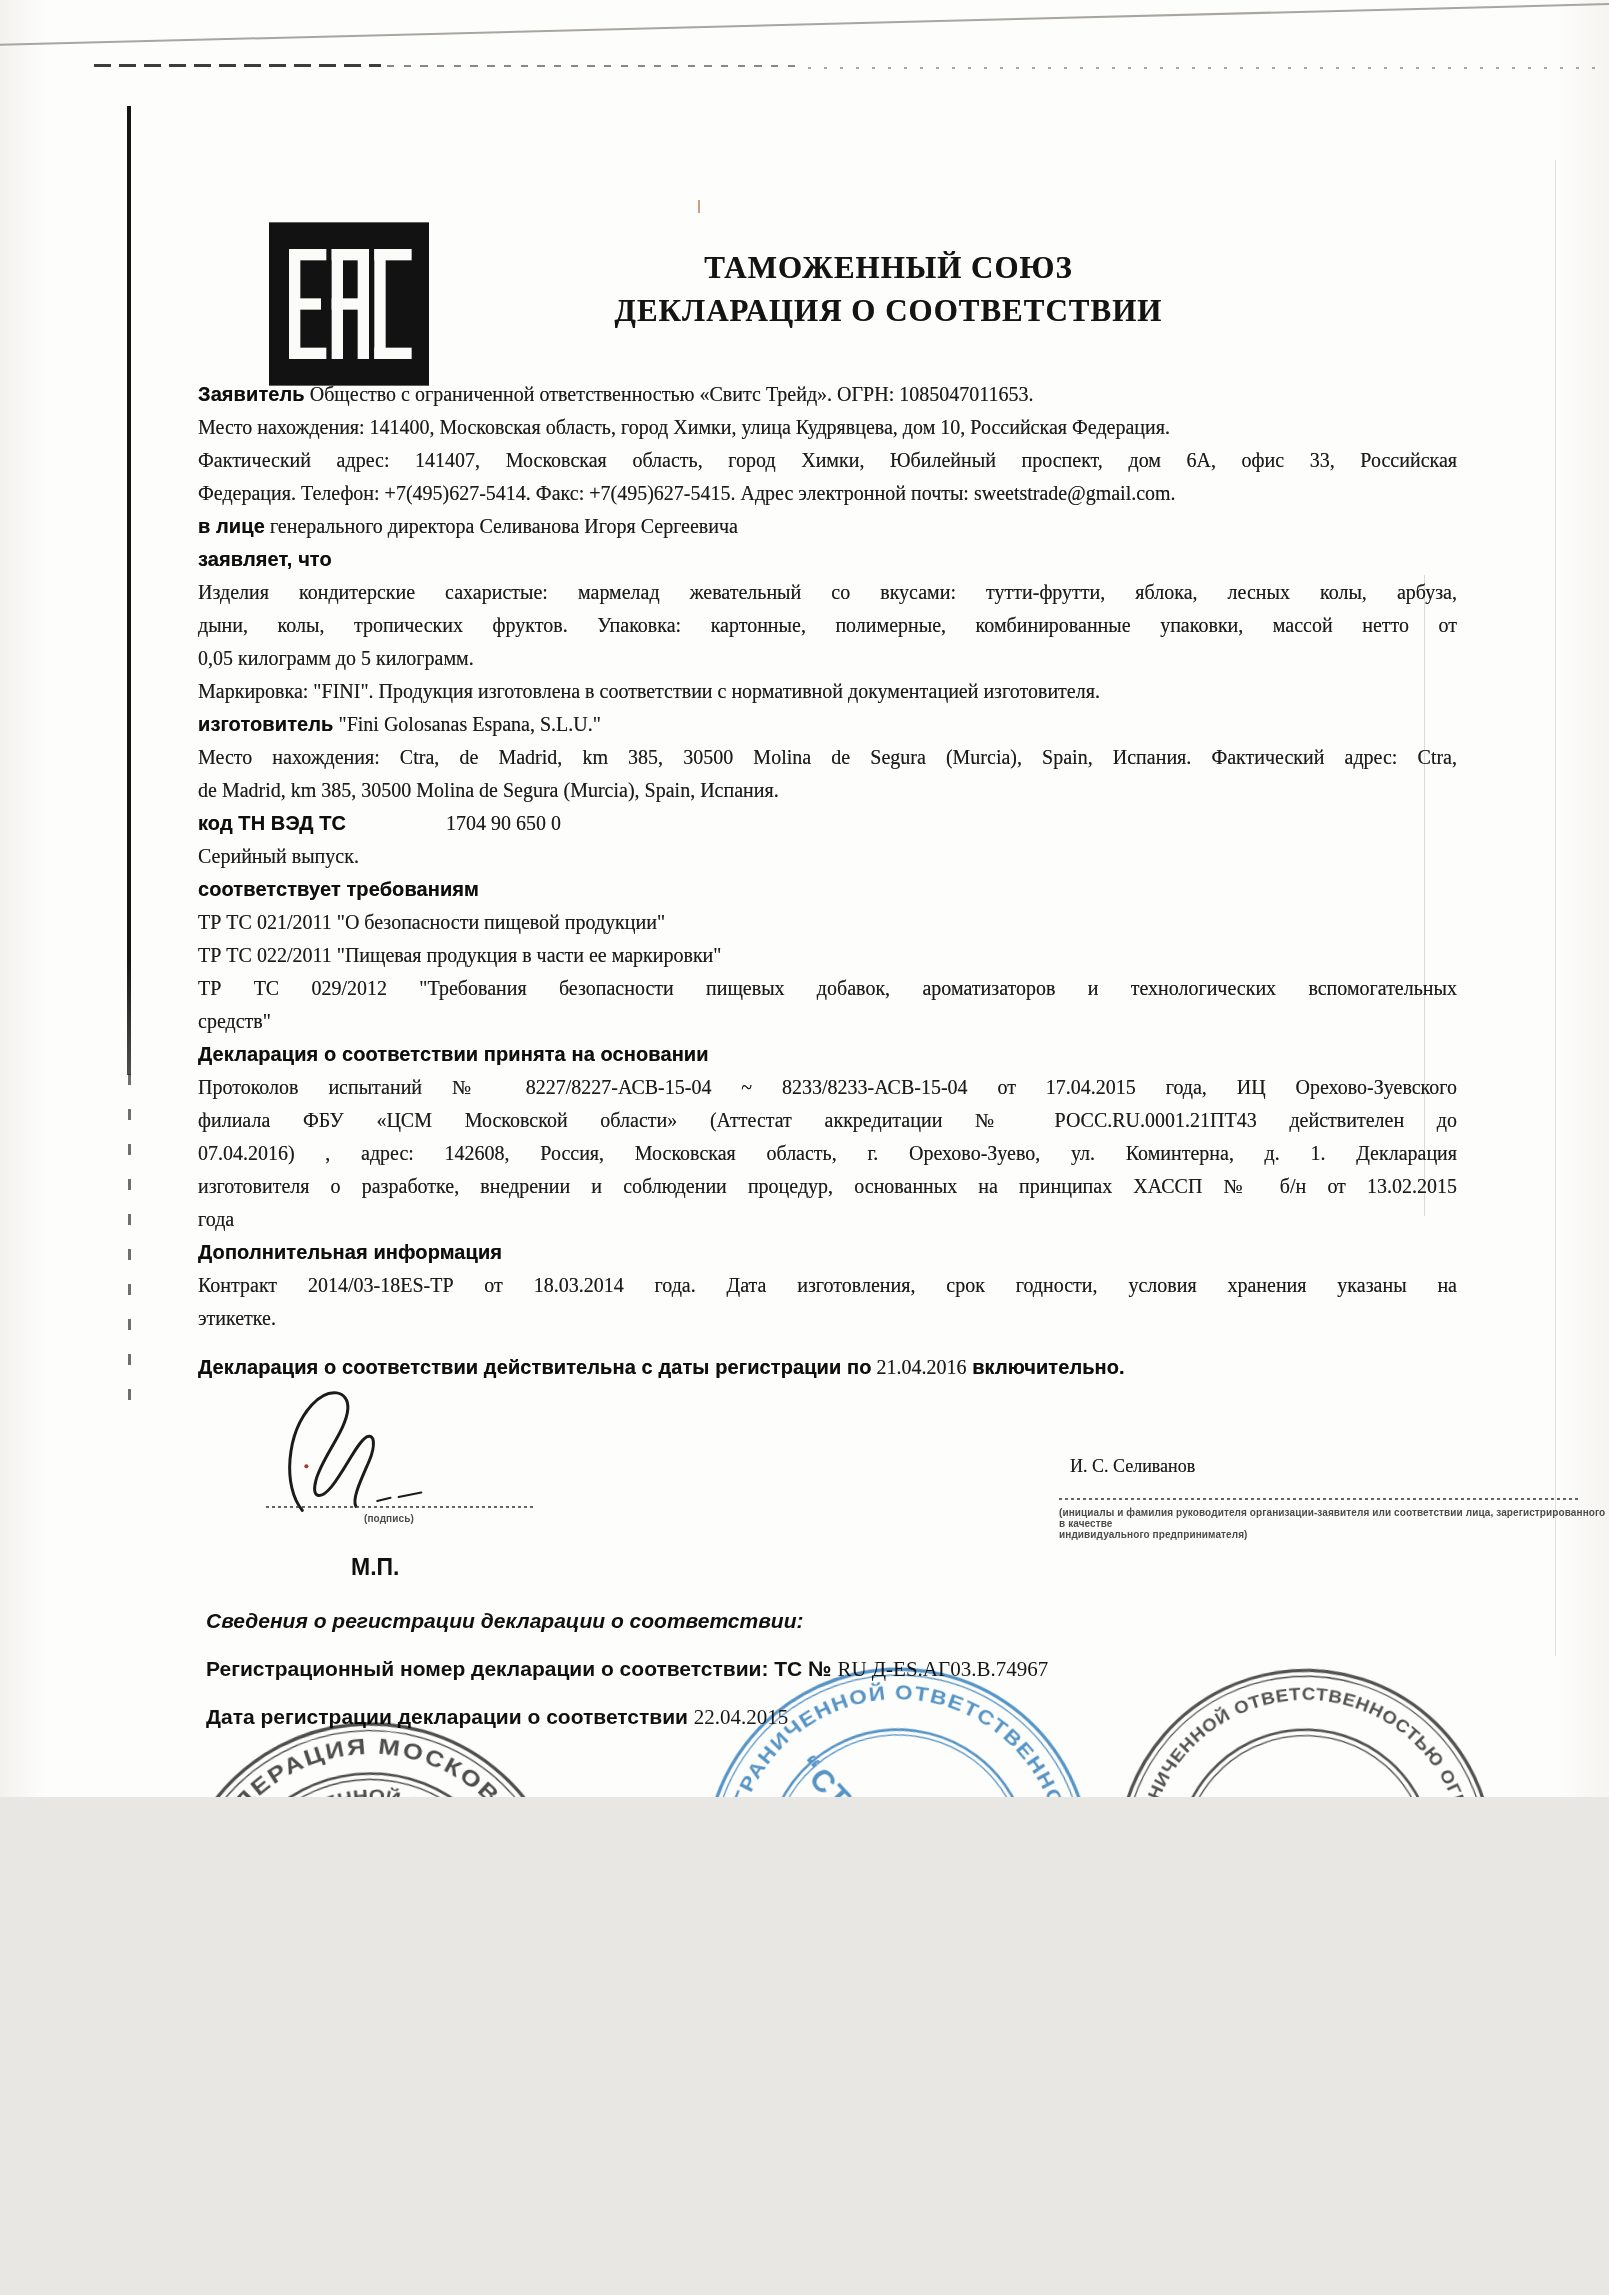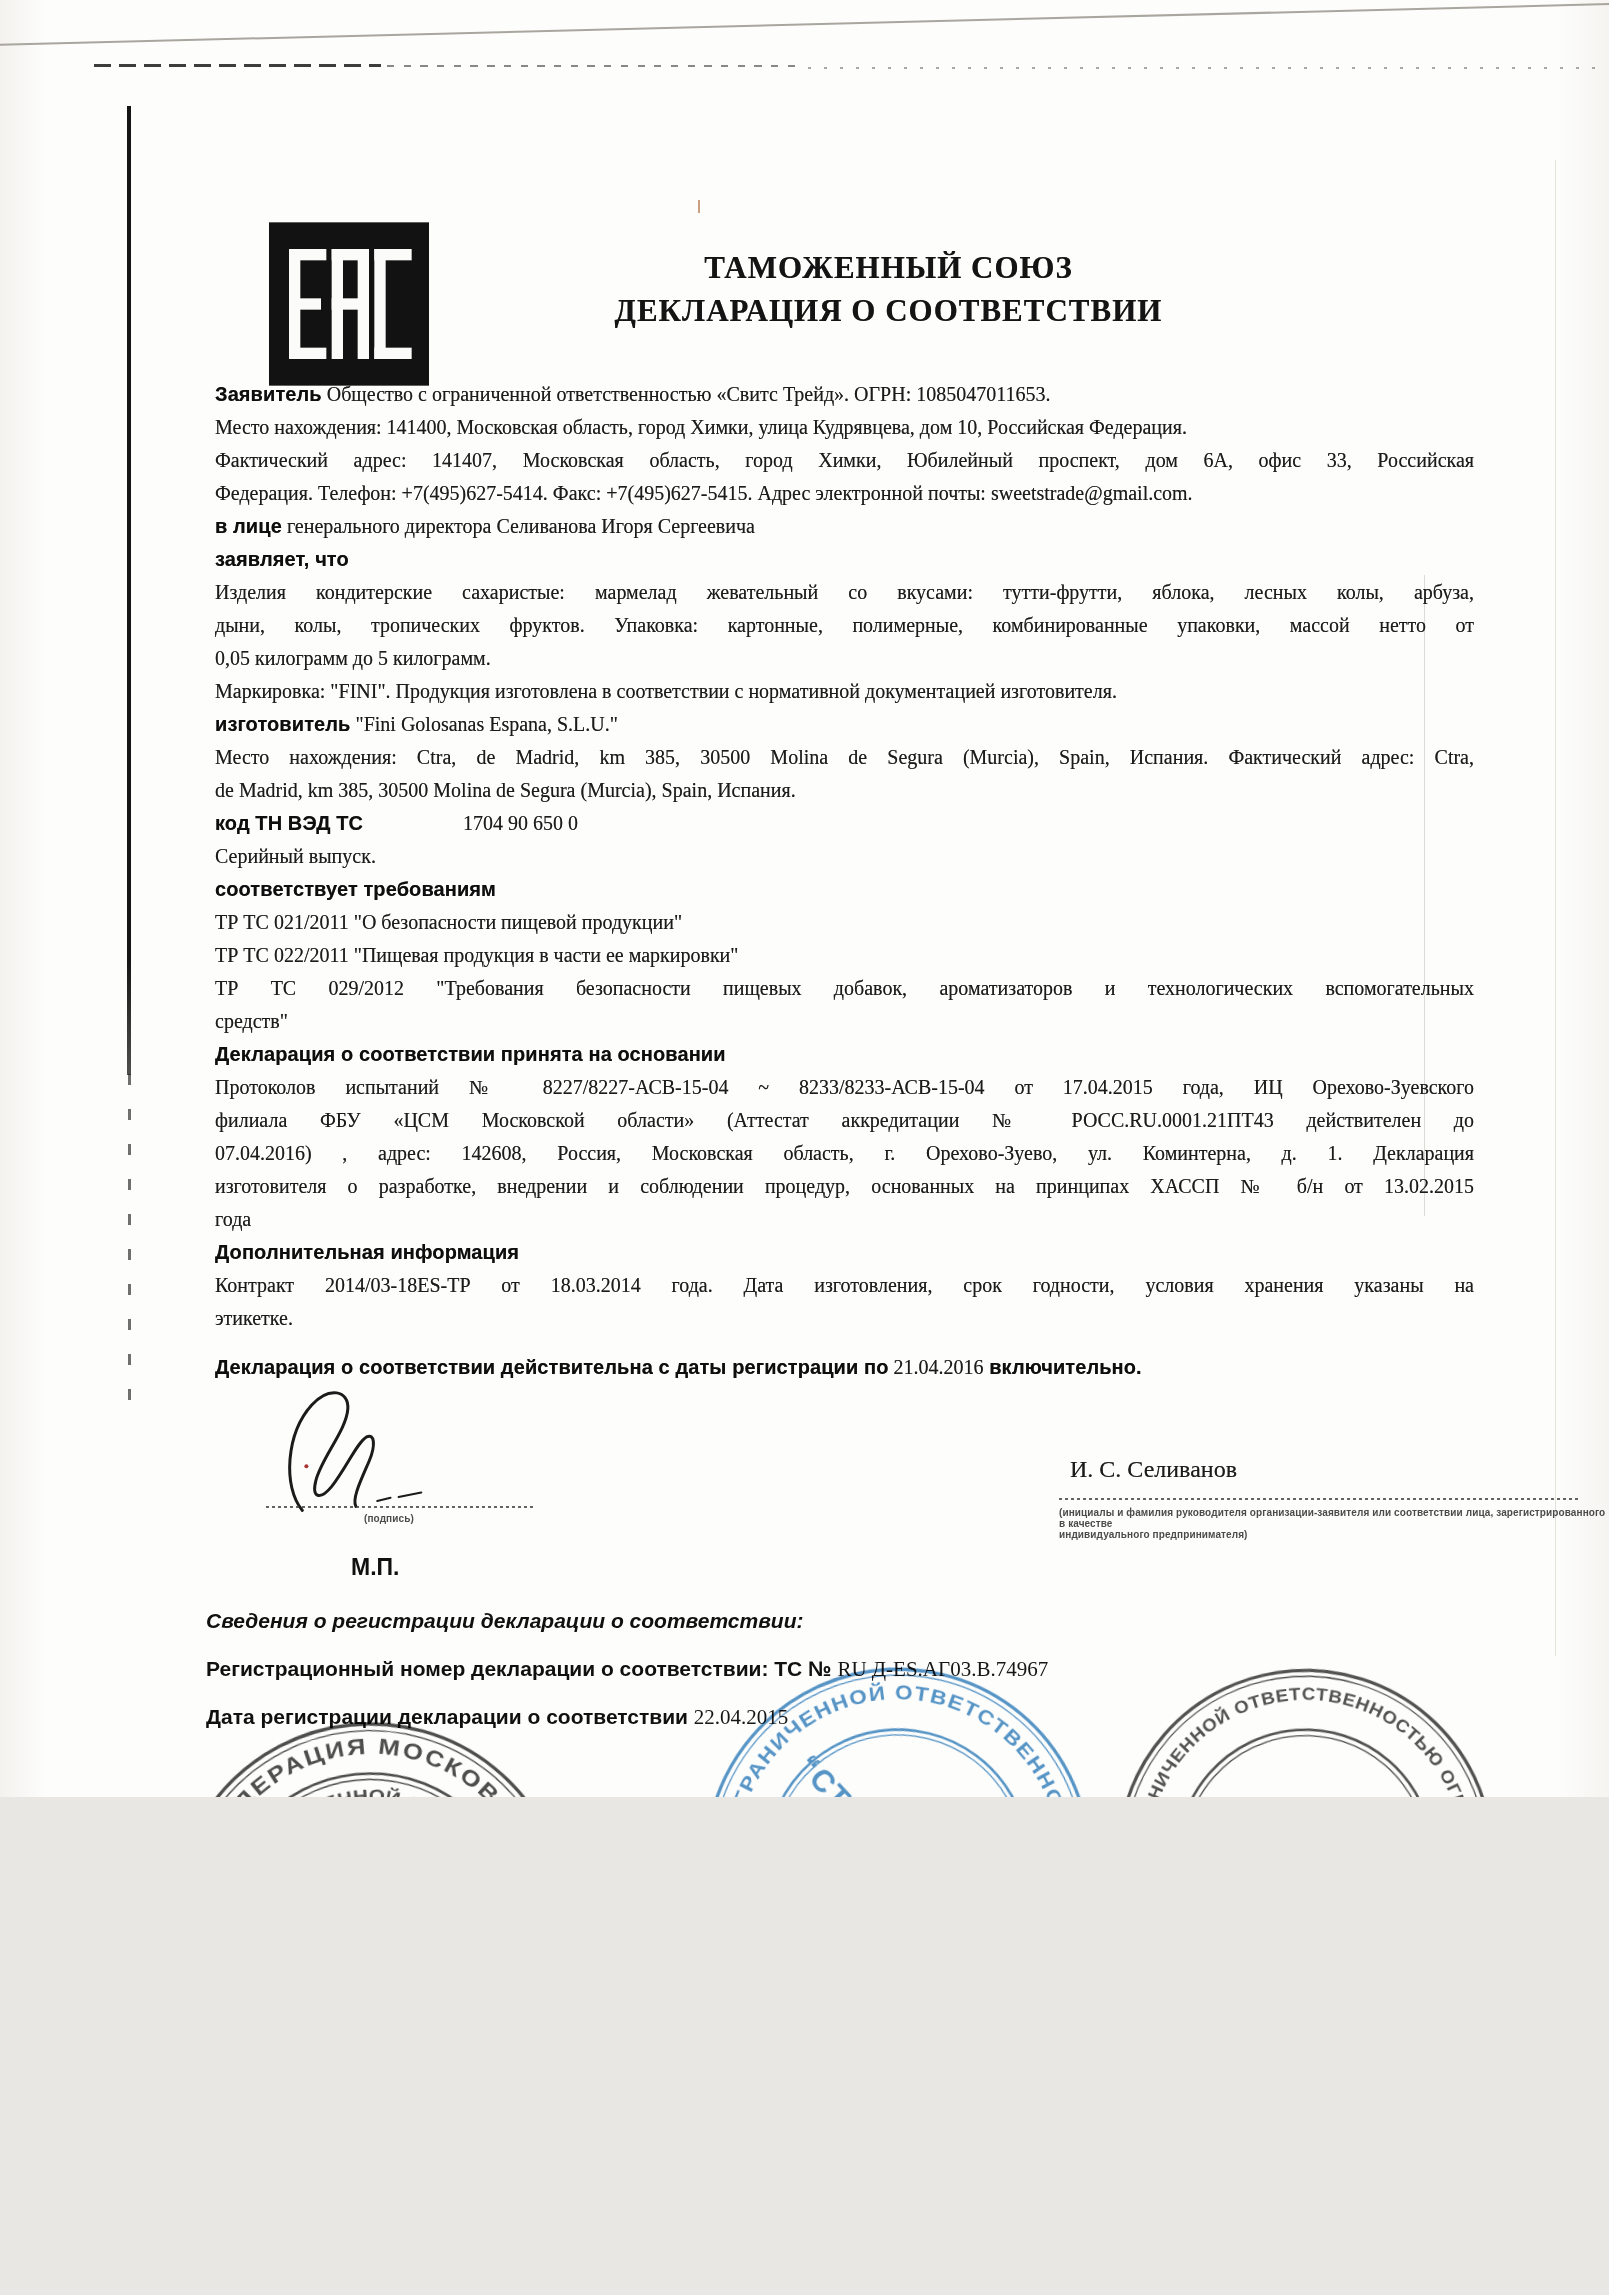--- a/index.html
+++ b/index.html
@@ -24,33 +24,33 @@
   .scan-streak1{position:absolute;left:1424px;top:575px;width:1.3px;height:641px;background:#dcdcd6;}
   .scan-streak2{position:absolute;left:1555px;top:160px;width:1.3px;height:1496px;background:#e3e1da;}
   .scan-spot{position:absolute;left:698px;top:200px;width:2px;height:13.4px;background:#b4764f;opacity:.7;}
 
   
   .eac{position:absolute;left:269px;top:222px;width:160px;height:164px;filter:blur(0.2px);}
   .titleblock{position:absolute;left:421px;top:246px;width:935px;text-align:center;}
   .titleblock div{font:700 31px "Liberation Serif",serif;letter-spacing:1px;line-height:43px;color:#141414;}
 
   
-  .body-col{position:absolute;left:215px;top:378px;width:1259px;}
+  .body-col{position:absolute;left:198px;top:378px;width:1259px;}
   .bline{min-height:33px;line-height:33px;font-size:20px;color:#1c1c1c;}
   .bline.just{text-align:justify;text-align-last:justify;}
   .bline b.lbl{font:700 20px "Liberation Sans",sans-serif;color:#0e0e0e;letter-spacing:0.1px;}
   .bline .tab{margin-left:100px;}
 
   
   .sig-svg{position:absolute;left:277px;top:1386px;}
   .dotrule{position:absolute;height:2px;background:repeating-linear-gradient(90deg,#3d3d3d 0 3.3px,transparent 3.3px 6px);opacity:.8;}
   .r-sig{left:266px;top:1506px;width:267px;}
   .r-name{left:1059px;top:1498px;width:522px;}
   .tinycap{position:absolute;font:600 10px "Liberation Sans",sans-serif;color:#2c2c2c;letter-spacing:0.1px;opacity:.85;}
-  .name{position:absolute;left:1070px;top:1456px;font-size:24px;font-family:Liberation Serif, serif;}
+  .name{position:absolute;left:1070px;top:1456px;font-size:18px;font-family:Liberation Serif, serif;}
   .mp{position:absolute;left:351px;top:1554px;font:700 23px "Liberation Sans",sans-serif;color:#101010;}
   .regline{position:absolute;left:206px;font:700 21px "Liberation Sans",sans-serif;color:#101010;}
   .regline .val{font:400 21px "Liberation Serif",serif;color:#161616;}
 
   
   .stamp{position:absolute;mix-blend-mode:multiply;filter:blur(0.3px);}
   .stamp svg text{font-family:"Liberation Sans",sans-serif;}
   .st-left{left:170px;top:1720px;opacity:.85;transform:rotate(-6deg);}
   .st-mid{left:701px;top:1664px;opacity:.88;transform:rotate(-8deg);}
   .st-right{left:1112px;top:1664px;opacity:.8;transform:rotate(-4deg);}

